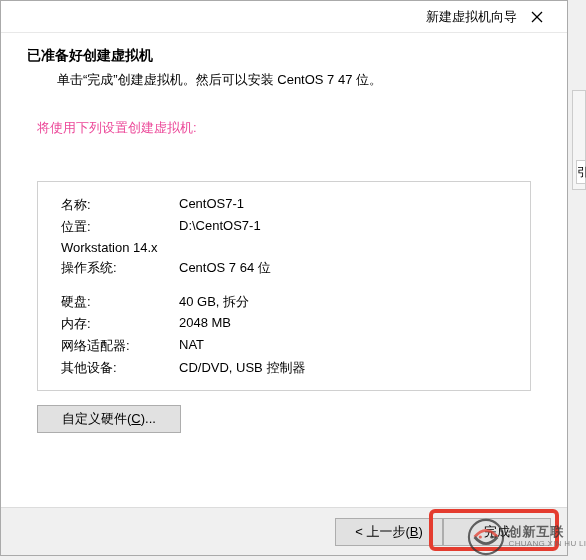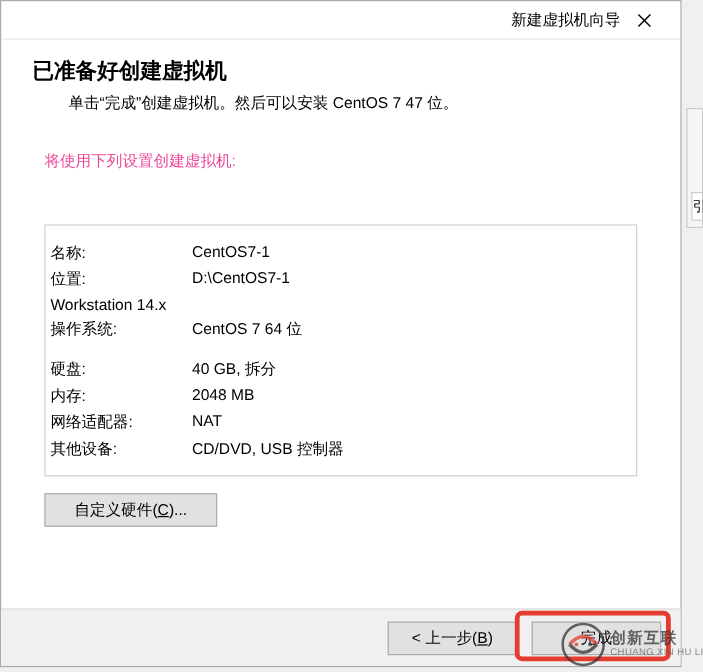--- a/index.html
+++ b/index.html
@@ -44,42 +44,42 @@
     justify-content: center;
   }
   .close-btn svg {
     width: 12px;
     height: 12px;
   }
   .header-section {
     padding: 14px 26px 10px 26px;
   }
   .header-title {
-    font-size: 18px;
+    font-size: 14px;
     font-weight: bold;
     color: #000;
     margin-bottom: 6px;
   }
   .header-subtitle {
     font-size: 13px;
     color: #000;
     padding-left: 30px;
   }
   .body-section {
     padding: 20px 36px 0 36px;
   }
   .body-label {
     font-size: 13px;
     color: #ec4899;
     margin-bottom: 10px;
   }
   .settings-box {
     border: 1px solid #d0d0d0;
     background: #ffffff;
-    padding: 12px 4px;
+    padding: 12px 23px;
     height: 210px;
     margin-top: 44px;
   }
   .settings-row {
     display: flex;
     padding: 2px 0;
   }
   .settings-row.gap {
     margin-top: 12px;
   }
@@ -106,21 +106,21 @@
     bottom: 0;
     left: 0;
     right: 0;
     height: 48px;
     background: #f0f0f0;
     border-top: 1px solid #dcdcdc;
     display: flex;
     align-items: center;
     justify-content: flex-end;
     padding-right: 16px;
-    gap: 12px;
+    gap: 0;
   }
   .footer-btn {
     background: #e1e1e1;
     border: 1px solid #adadad;
     padding: 4px 0;
     width: 108px;
     font-size: 13px;
     cursor: pointer;
     font-family: inherit;
     text-align: center;

